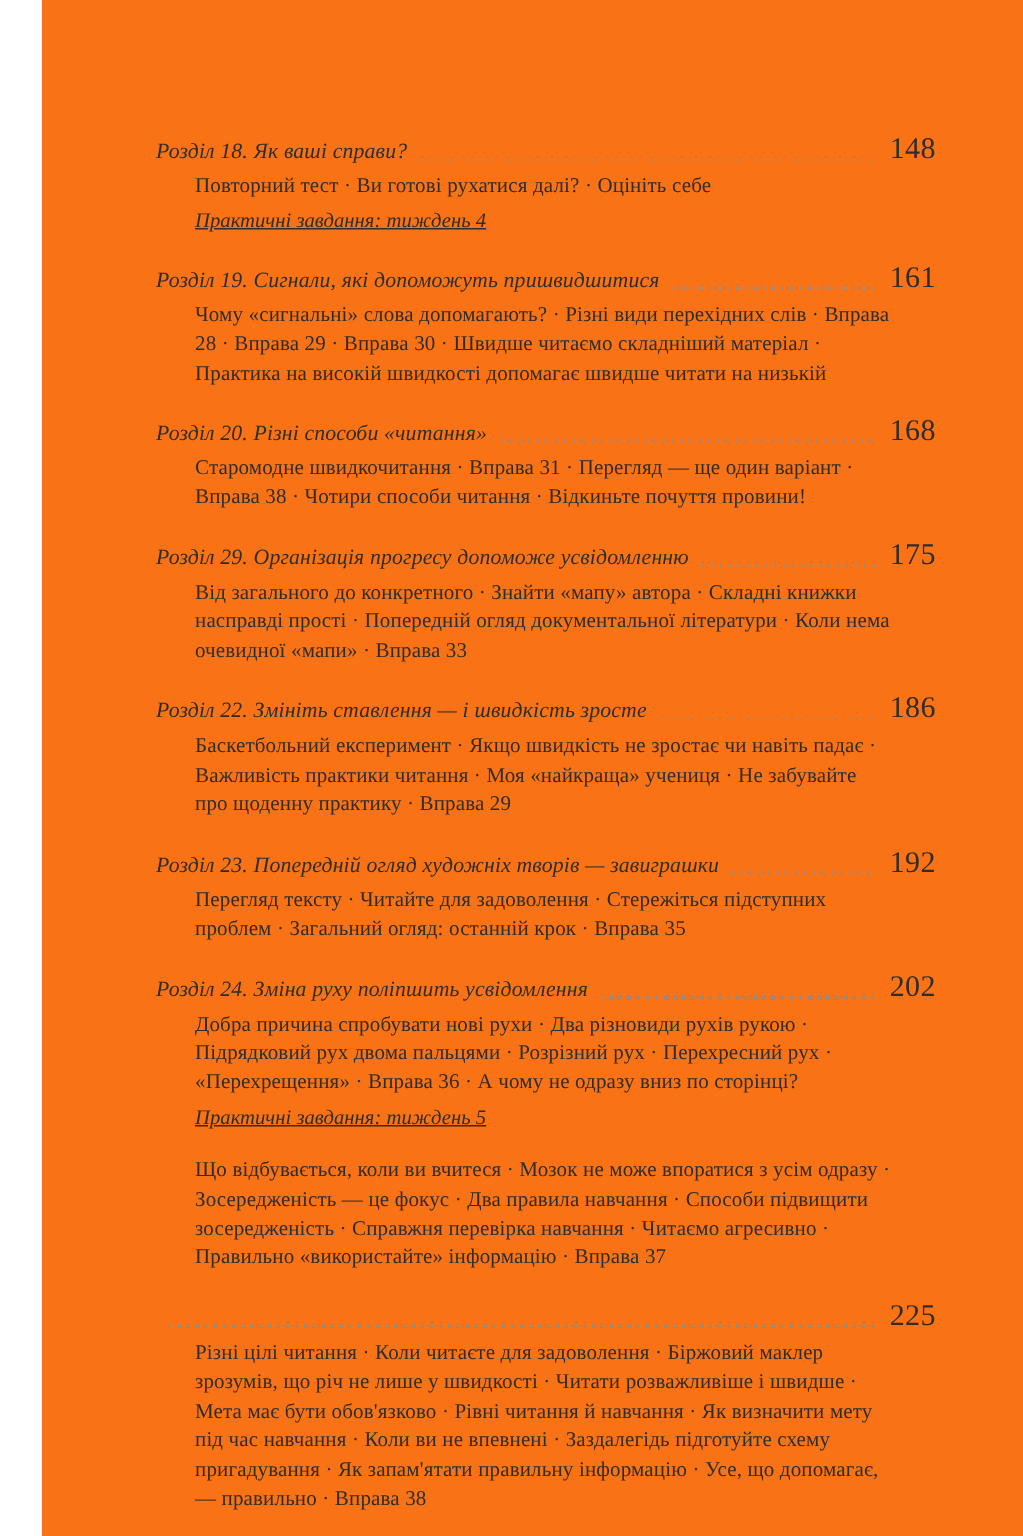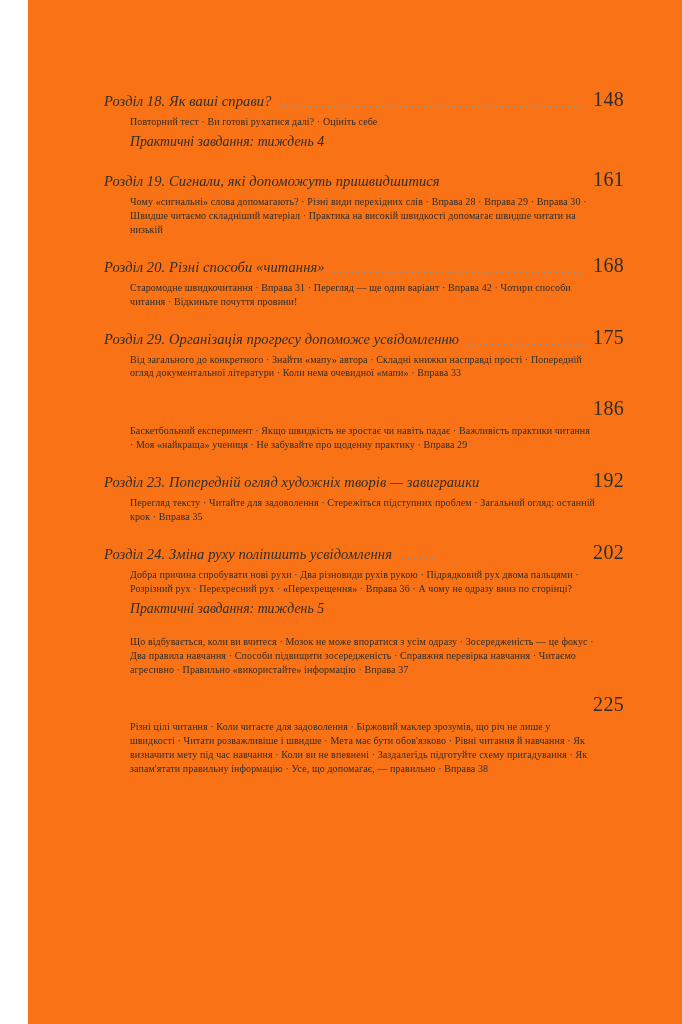--- a/index.html
+++ b/index.html
@@ -54,30 +54,31 @@
     );
   }
   .page-num {
     font-size: 20px;
     white-space: nowrap;
     letter-spacing: 0.3px;
   }
   .desc {
     padding-left: 26px;
     max-width: 466px;
-    font-size: 10px;
+    font-size: 14px;
     line-height: 1.39;
     letter-spacing: 0.1px;
   }
   .note {
     padding-left: 26px;
     margin-top: 3px;
     font-style: italic;
     font-size: 13.8px;
     line-height: 1.39;
+    text-decoration: underline;
   }
 </style>
 </head>
 <body>
 
 <div class="page">
   <div class="toc">
   <div class="entry">
     <div class="title-row">
       <span class="title">Розділ 18. Як ваші справи?</span>
@@ -97,36 +98,37 @@
     <div class="desc">Чому «сигнальні» слова допомагають? · Різні види перехідних слів · Вправа 28 · Вправа 29 · Вправа 30 · Швидше читаємо складніший матеріал · Практика на високій швидкості допомагає швидше читати на низькій</div>
 
   </div>
 
   <div class="entry">
     <div class="title-row">
       <span class="title">Розділ 20. Різні способи «читання»</span>
       <span class="leader"></span>
       <span class="page-num">168</span>
     </div>
-    <div class="desc">Старомодне швидкочитання · Вправа 31 · Перегляд — ще один варіант · Вправа 42 · Чотири способи читання · Відкиньте почуття провини!</div>
+    <div class="desc">Старомодне швидкочитання · Вправа 31 · Перегляд — ще один варіант · Вправа 38 · Чотири способи читання · Відкиньте почуття провини!</div>
 
   </div>
 
   <div class="entry">
     <div class="title-row">
       <span class="title">Розділ 29. Організація прогресу допоможе усвідомленню</span>
       <span class="leader"></span>
       <span class="page-num">175</span>
     </div>
     <div class="desc">Від загального до конкретного · Знайти «мапу» автора · Складні книжки насправді прості · Попередній огляд документальної літератури · Коли нема очевидної «мапи» · Вправа 33</div>
 
   </div>
 
   <div class="entry">
     <div class="title-row">
+      <span class="title">Розділ 22. Змініть ставлення — і швидкість зросте</span>
       <span class="leader"></span>
       <span class="page-num">186</span>
     </div>
     <div class="desc">Баскетбольний експеримент · Якщо швидкість не зростає чи навіть падає · Важливість практики читання · Моя «найкраща» учениця · Не забувайте про щоденну практику · Вправа 29</div>
 
   </div>
 
   <div class="entry">
     <div class="title-row">
       <span class="title">Розділ 23. Попередній огляд художніх творів — завиграшки</span>

